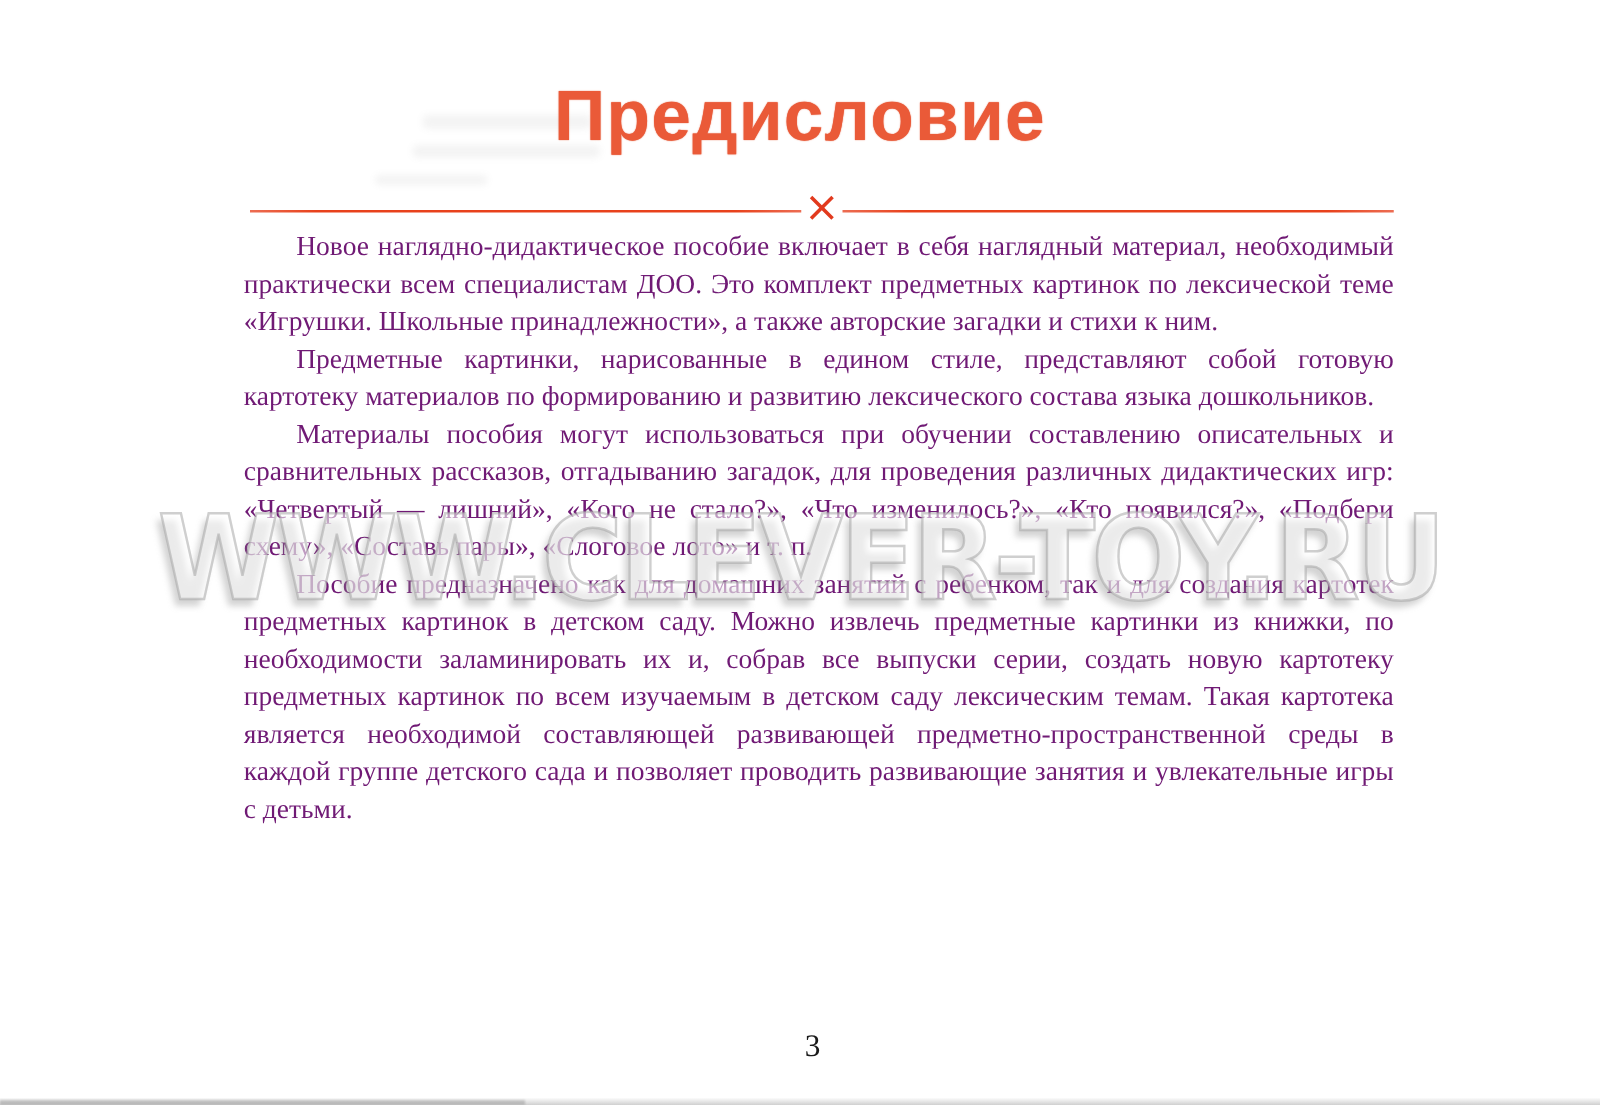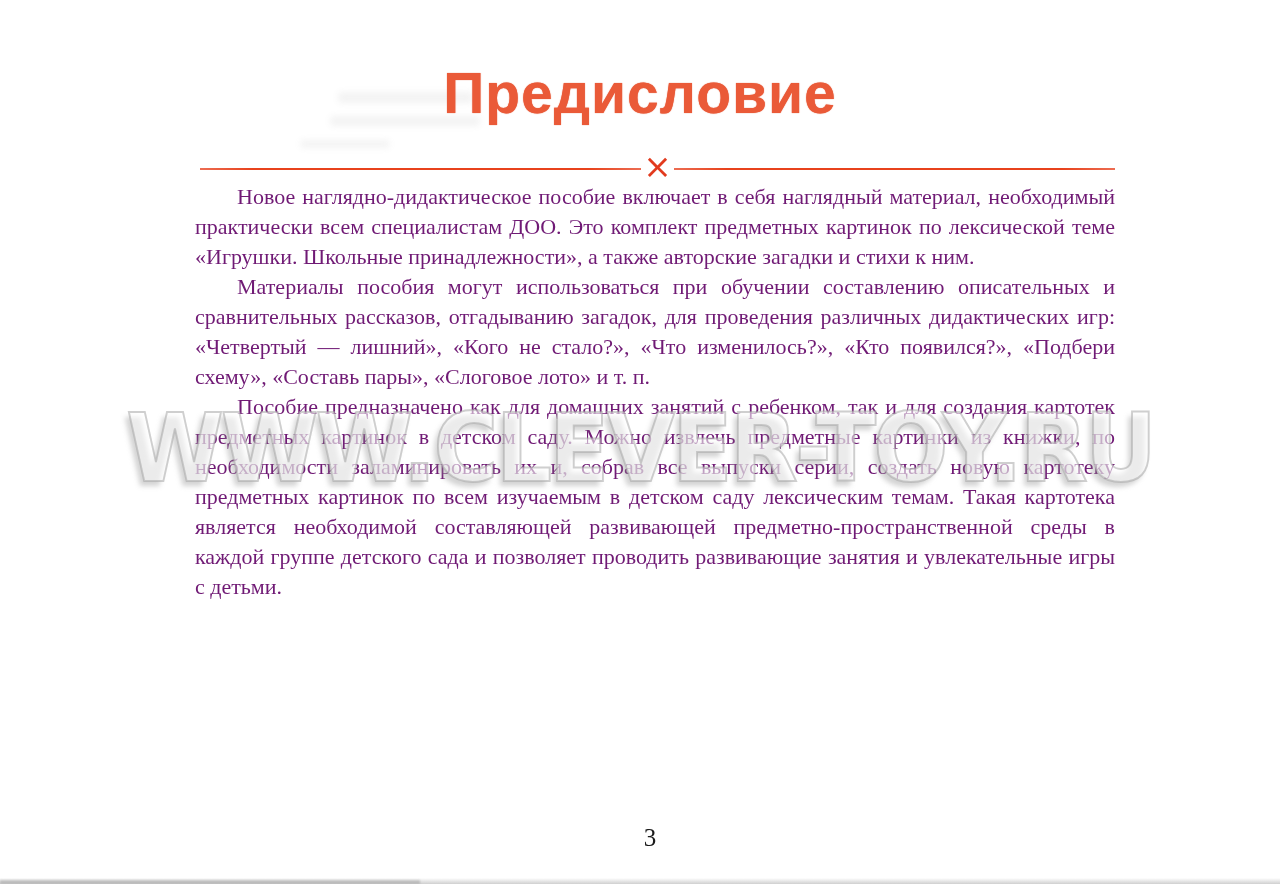--- a/index.html
+++ b/index.html
@@ -113,20 +113,21 @@
   <h1 class="title">Предисловие</h1>
 
   <div class="divider">
     <span class="dline"></span>
     <span class="dx">×</span>
     <span class="dline"></span>
   </div>
 
   <div class="text">
     <p>Новое наглядно-дидактическое пособие включает в себя наглядный материал, необходимый практически всем специалистам ДОО. Это комплект предметных картинок по лексической теме «Игрушки. Школьные принадлежности», а также авторские загадки и стихи к ним.</p>
+    <p>Предметные картинки, нарисованные в едином стиле, представляют собой готовую картотеку материалов по формированию и развитию лексического состава языка дошкольников.</p>
     <p>Материалы пособия могут использоваться при обучении составлению описательных и сравнительных рассказов, отгадыванию загадок, для проведения различных дидактических игр: «Четвертый — лишний», «Кого не стало?», «Что изменилось?», «Кто появился?», «Подбери схему», «Составь пары», «Слоговое лото» и т. п.</p>
     <p>Пособие предназначено как для домашних занятий с ребенком, так и для создания картотек предметных картинок в детском саду. Можно извлечь предметные картинки из книжки, по необходимости заламинировать их и, собрав все выпуски серии, создать новую картотеку предметных картинок по всем изучаемым в детском саду лексическим темам. Такая картотека является необходимой составляющей развивающей предметно-пространственной среды в каждой группе детского сада и позволяет проводить развивающие занятия и увлекательные игры с детьми.</p>
   </div>
 
   <div class="watermark">WWW.CLEVER-TOY.RU</div>
 
   <div class="page-number">3</div>
 
   <div class="bottom-edge"></div>
   <div class="bottom-edge-left"></div>

